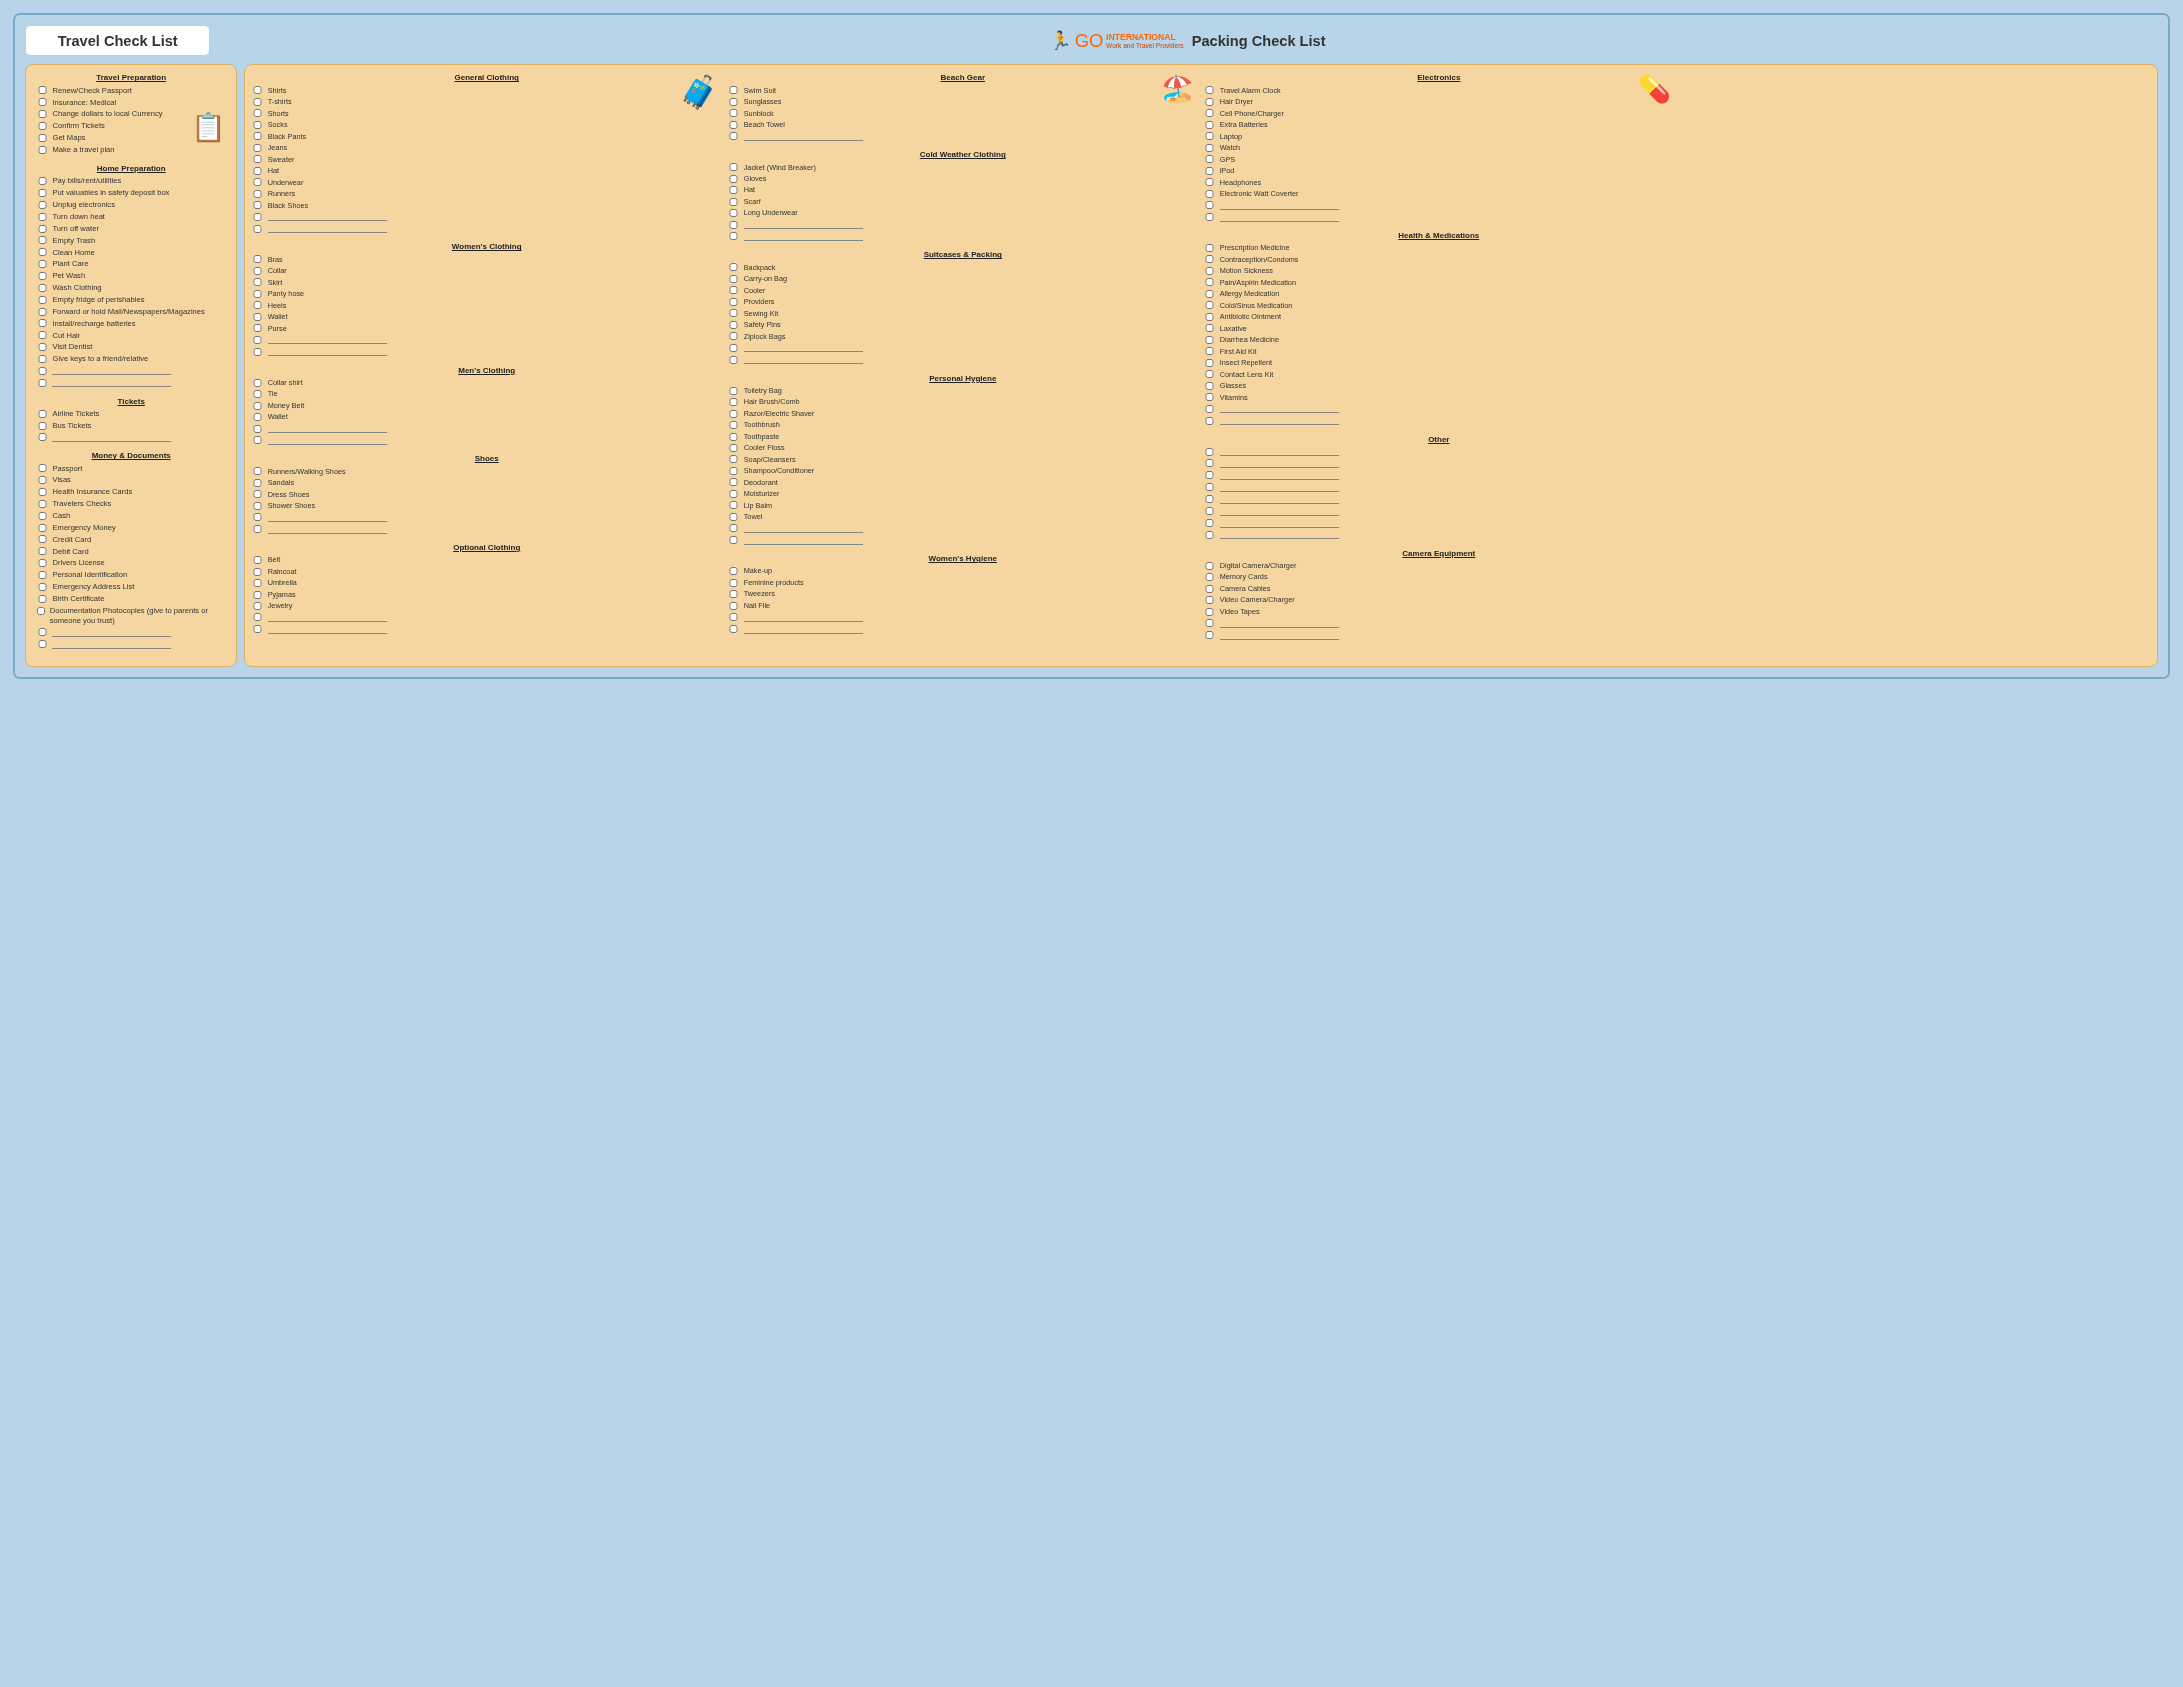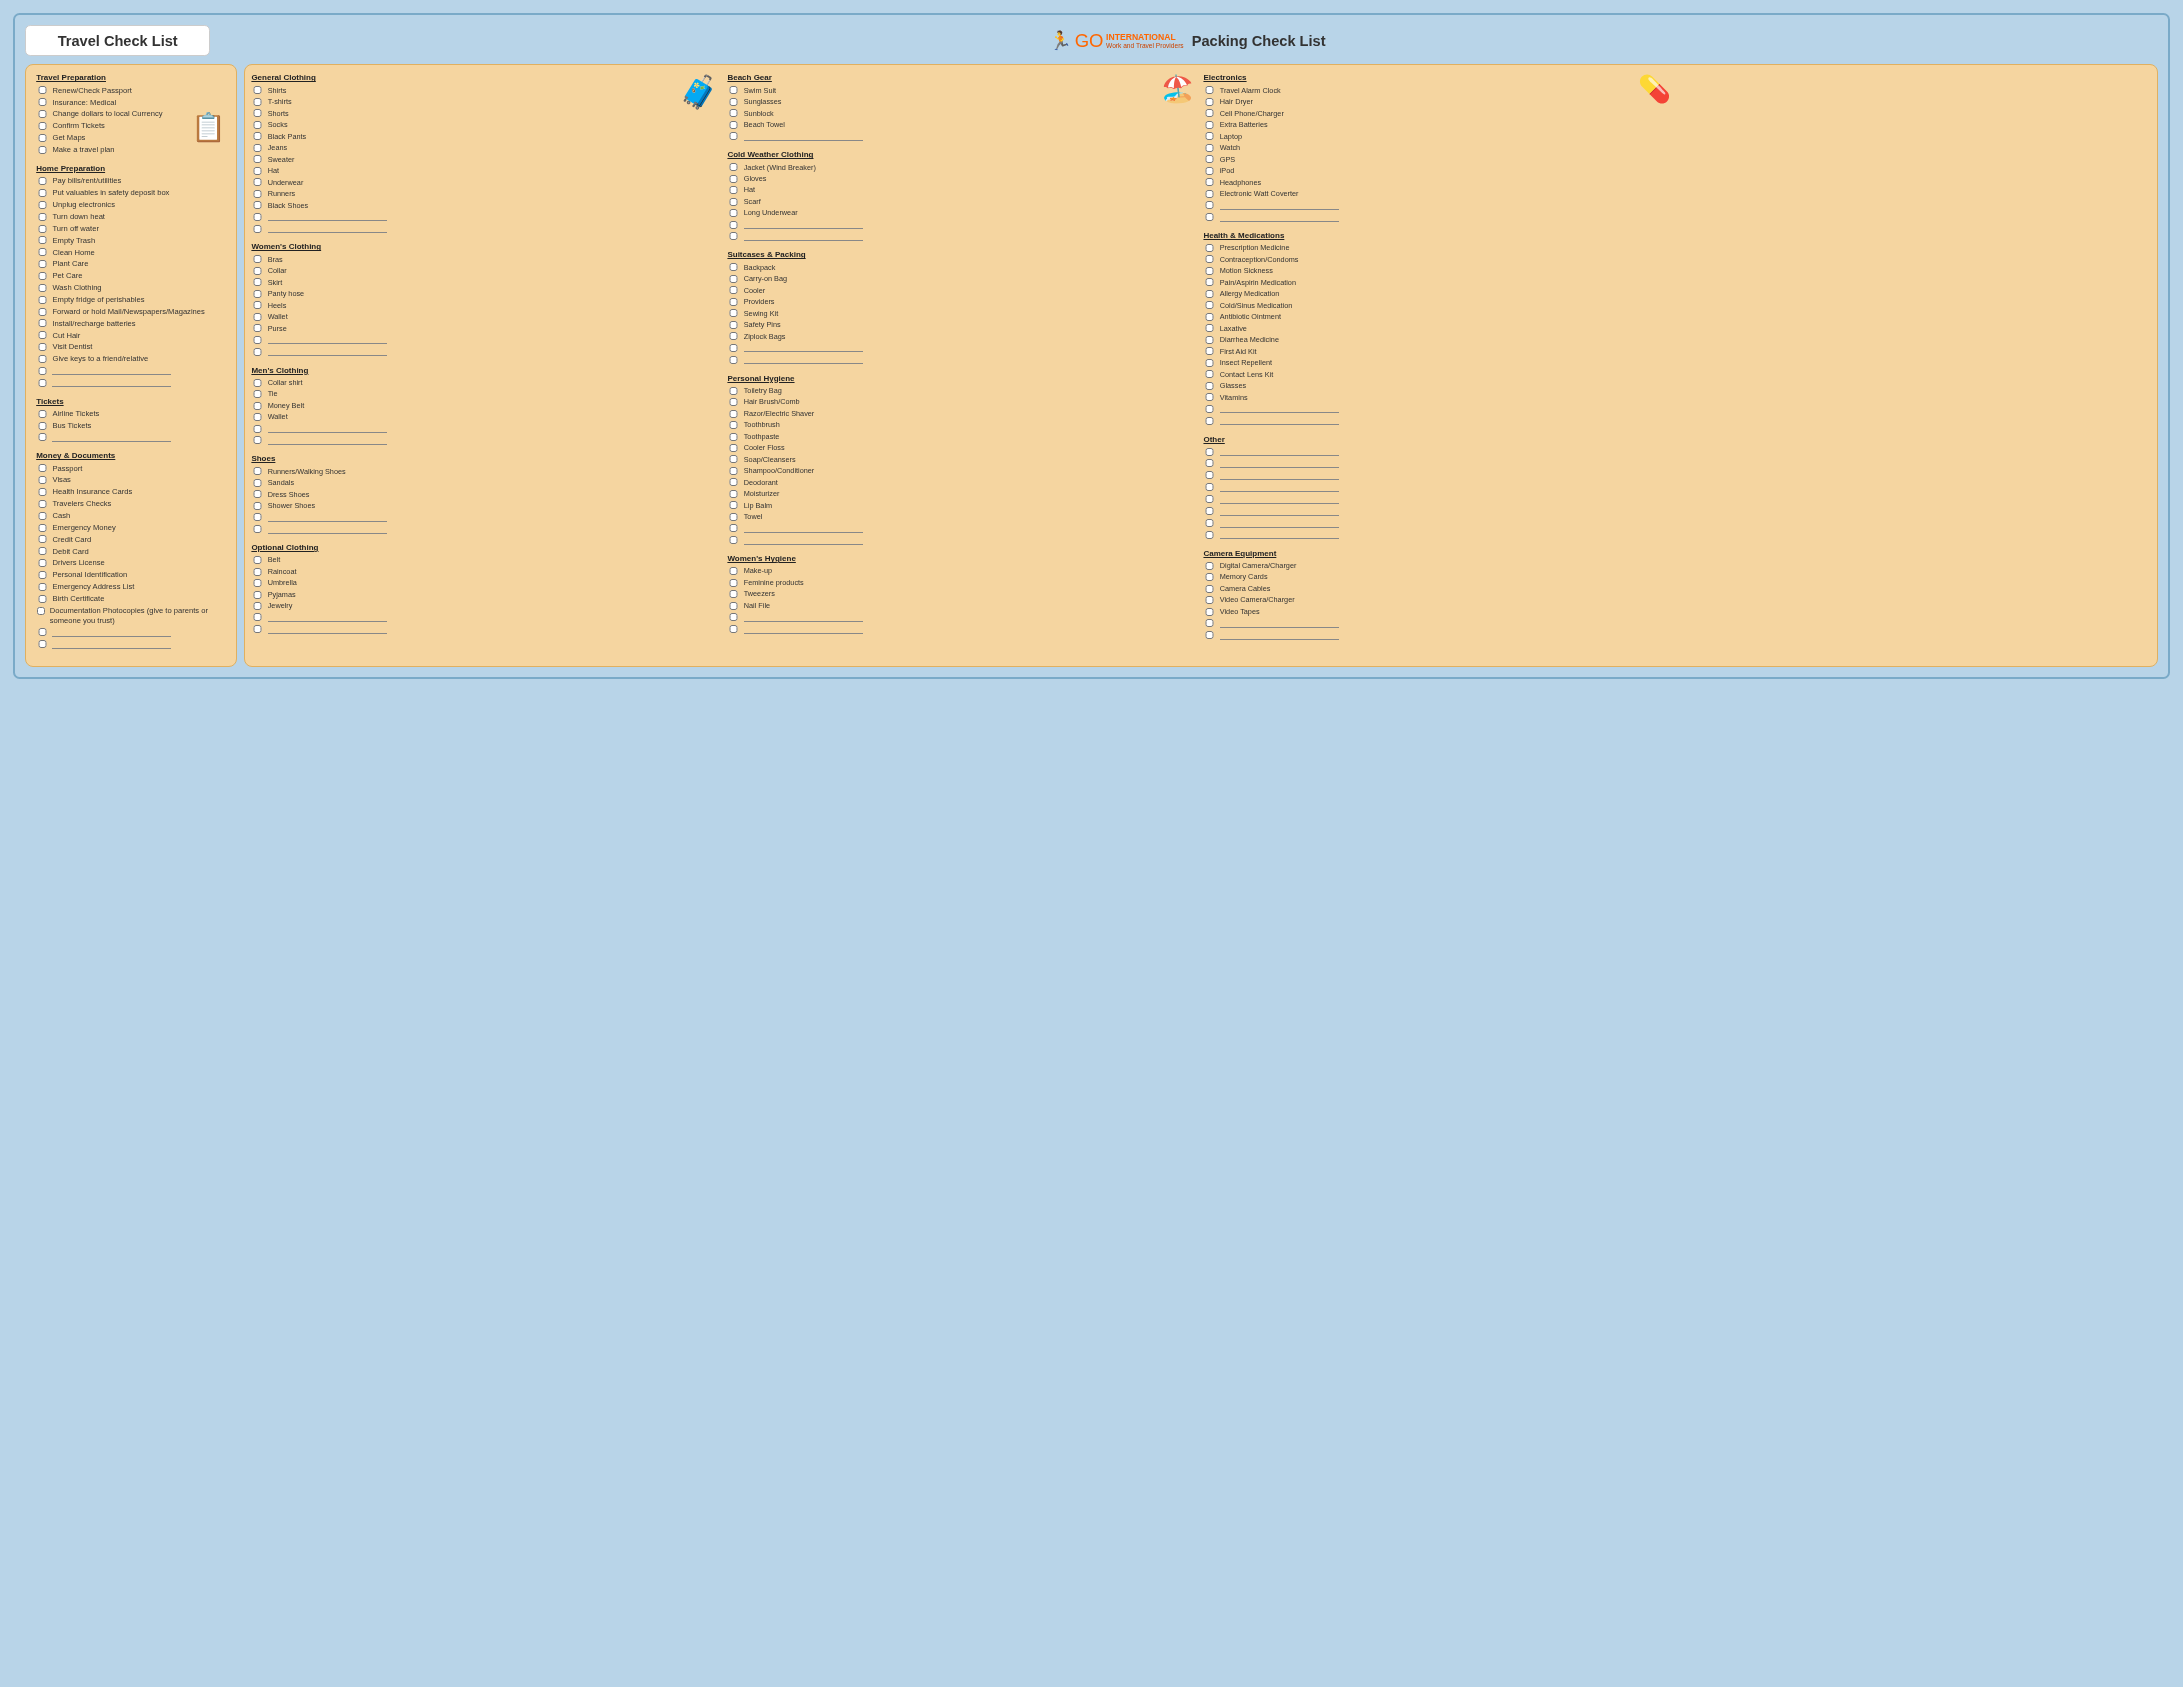--- a/index.html
+++ b/index.html
@@ -95,20 +95,21 @@
     }
     .section {
       margin-bottom: 9.3px;
     }
     .section-title {
       font-weight: bold;
       text-decoration: underline;
       color: #222;
       margin-bottom: 3.3px;
       font-size: 8px;
+      text-align: center;
     }
     .check-item {
       display: flex;
       align-items: flex-start;
       gap: 3.3px;
       margin-bottom: 2px;
       color: #333;
       line-height: 1.3;
     }
     .check-item input[type="checkbox"] {
@@ -219,21 +220,21 @@
             <div class="check-item">
               <input type="checkbox" style="">
               <span>Clean Home</span>
             </div>
             <div class="check-item">
               <input type="checkbox" style="">
               <span>Plant Care</span>
             </div>
             <div class="check-item">
               <input type="checkbox" style="">
-              <span>Pet Care</span>
+              <span>Pet Wash</span>
             </div>
             <div class="check-item">
               <input type="checkbox" style="">
               <span>Wash Clothing</span>
             </div>
             <div class="check-item">
               <input type="checkbox" style="">
               <span>Empty fridge of perishables</span>
             </div>
             <div class="check-item">

